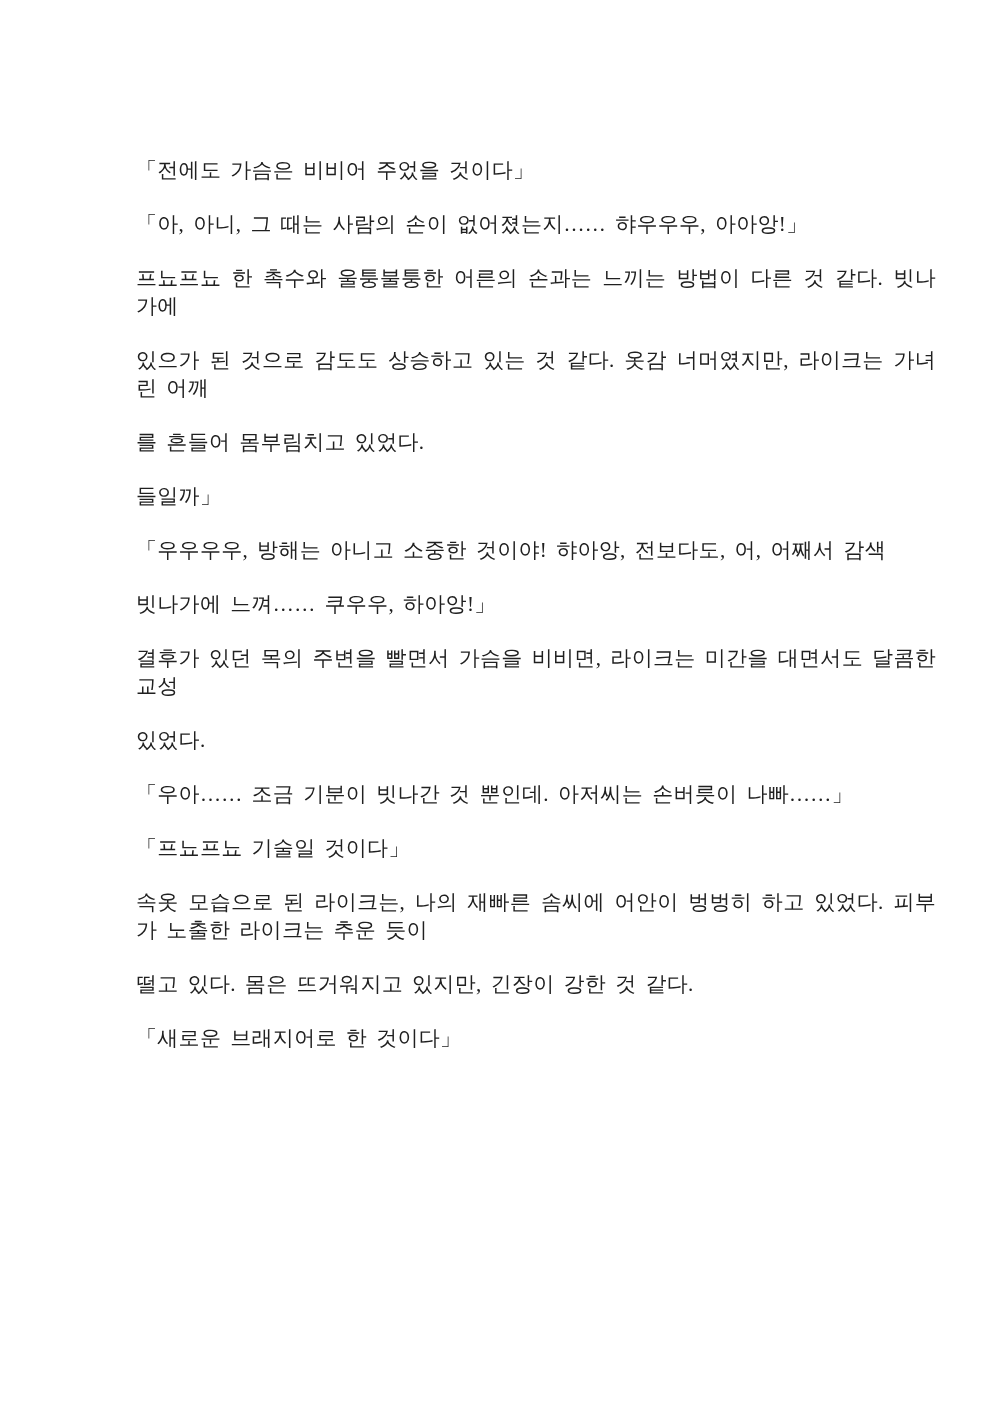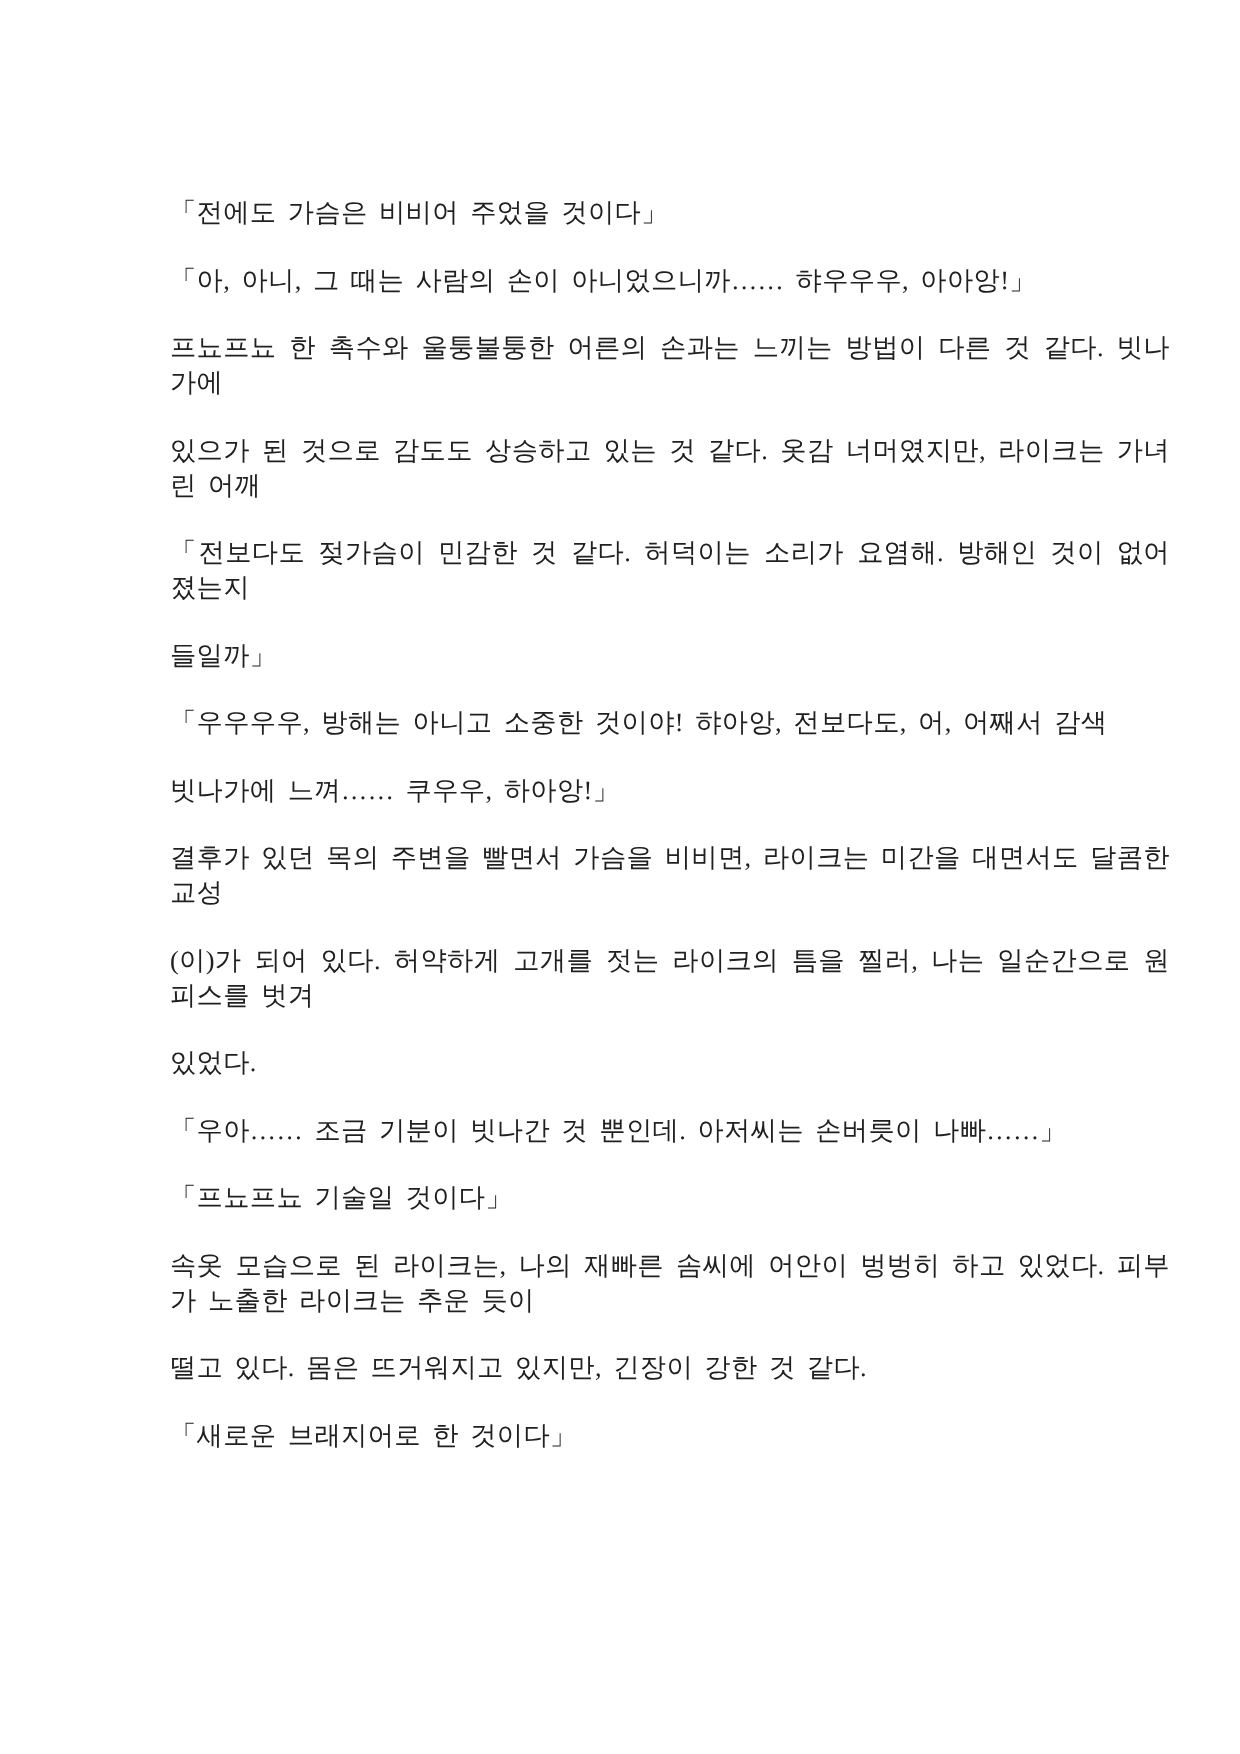--- a/index.html
+++ b/index.html
@@ -32,28 +32,27 @@
   }
   .page p:last-child {
     margin-bottom: 0;
   }
 </style>
 </head>
 <body>
 
 <div class="page">
   <p>「전에도 가슴은 비비어 주었을 것이다」</p>
-  <p>「아, 아니, 그 때는 사람의 손이 아니었으니까…… 햐우우우, 아아앙!」</p>
+  <p>「아, 아니, 그 때는 사람의 손이 없어졌는지…… 햐우우우, 아아앙!」</p>
   <p>프뇨프뇨 한 촉수와 울퉁불퉁한 어른의 손과는 느끼는 방법이 다른 것 같다. 빗나가에</p>
   <p>있으가 된 것으로 감도도 상승하고 있는 것 같다. 옷감 너머였지만, 라이크는 가녀린 어깨</p>
-  <p>「전보다도 젖가슴이 민감한 것 같다. 허덕이는 소리가 요염해. 방해인 것이 없어졌는지</p>
+  <p>를 흔들어 몸부림치고 있었다.</p>
   <p>들일까」</p>
   <p>「우우우우, 방해는 아니고 소중한 것이야! 햐아앙, 전보다도, 어, 어째서 감색</p>
   <p>빗나가에 느껴…… 쿠우우, 하아앙!」</p>
   <p>결후가 있던 목의 주변을 빨면서 가슴을 비비면, 라이크는 미간을 대면서도 달콤한 교성</p>
-  <p>(이)가 되어 있다. 허약하게 고개를 젓는 라이크의 틈을 찔러, 나는 일순간으로 원피스를 벗겨</p>
   <p>있었다.</p>
   <p>「우아…… 조금 기분이 빗나간 것 뿐인데. 아저씨는 손버릇이 나빠……」</p>
   <p>「프뇨프뇨 기술일 것이다」</p>
   <p>속옷 모습으로 된 라이크는, 나의 재빠른 솜씨에 어안이 벙벙히 하고 있었다. 피부가 노출한 라이크는 추운 듯이</p>
   <p>떨고 있다. 몸은 뜨거워지고 있지만, 긴장이 강한 것 같다.</p>
   <p>「새로운 브래지어로 한 것이다」</p>
 </div>
 
 </body></html>

